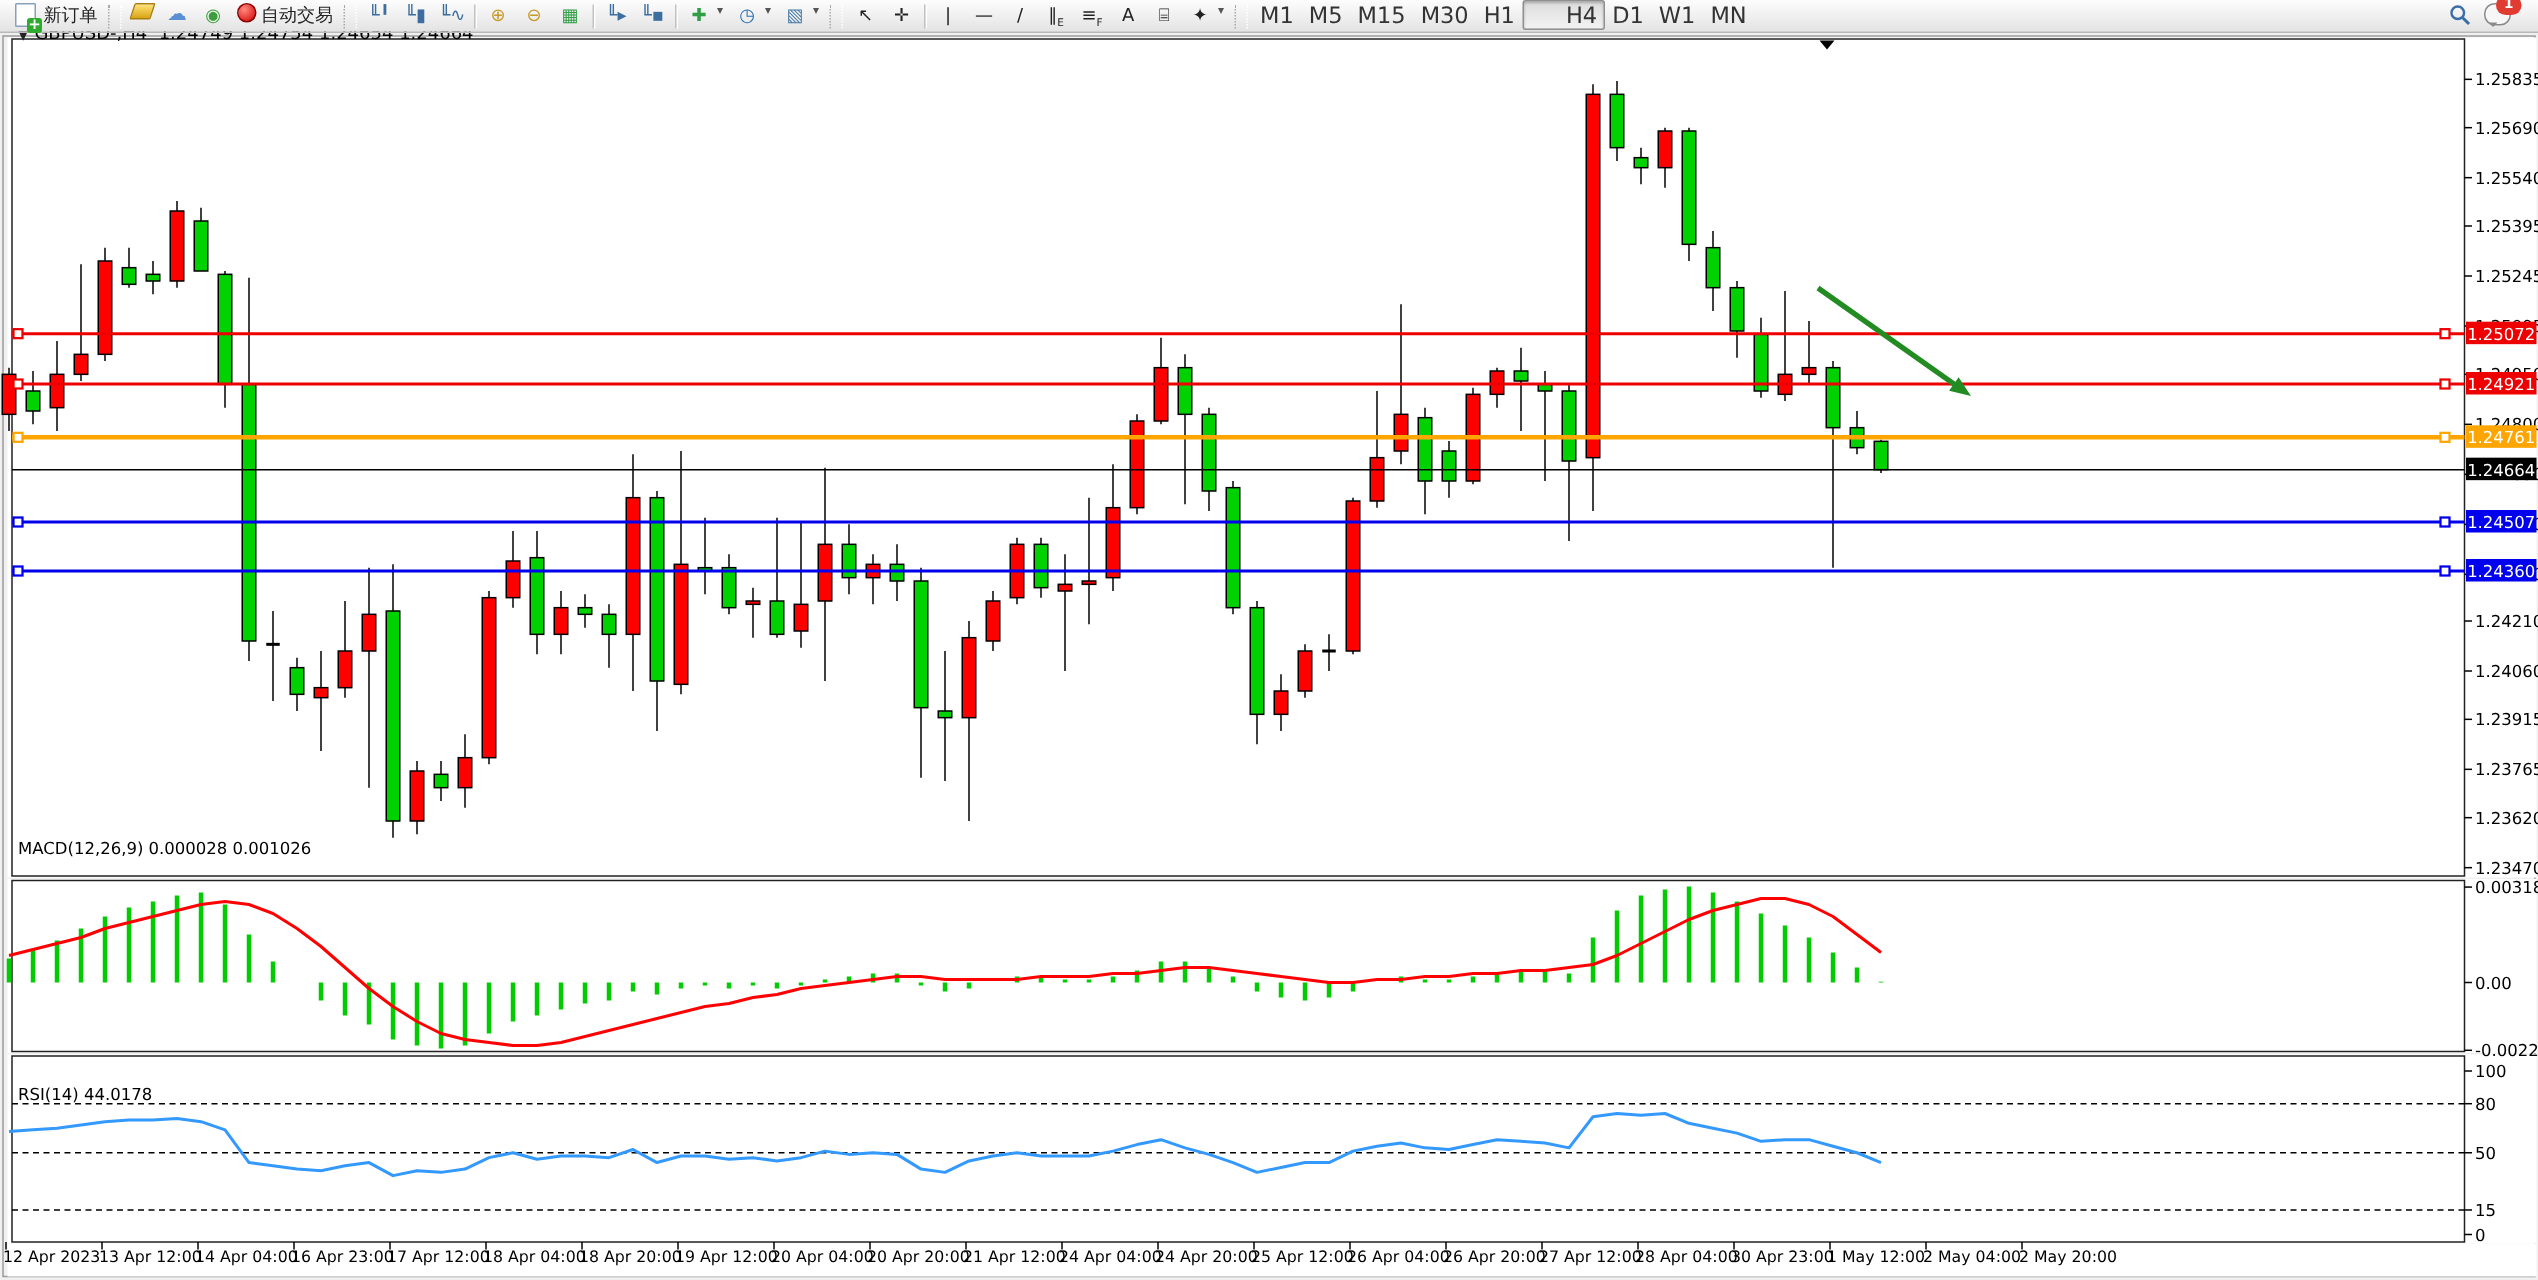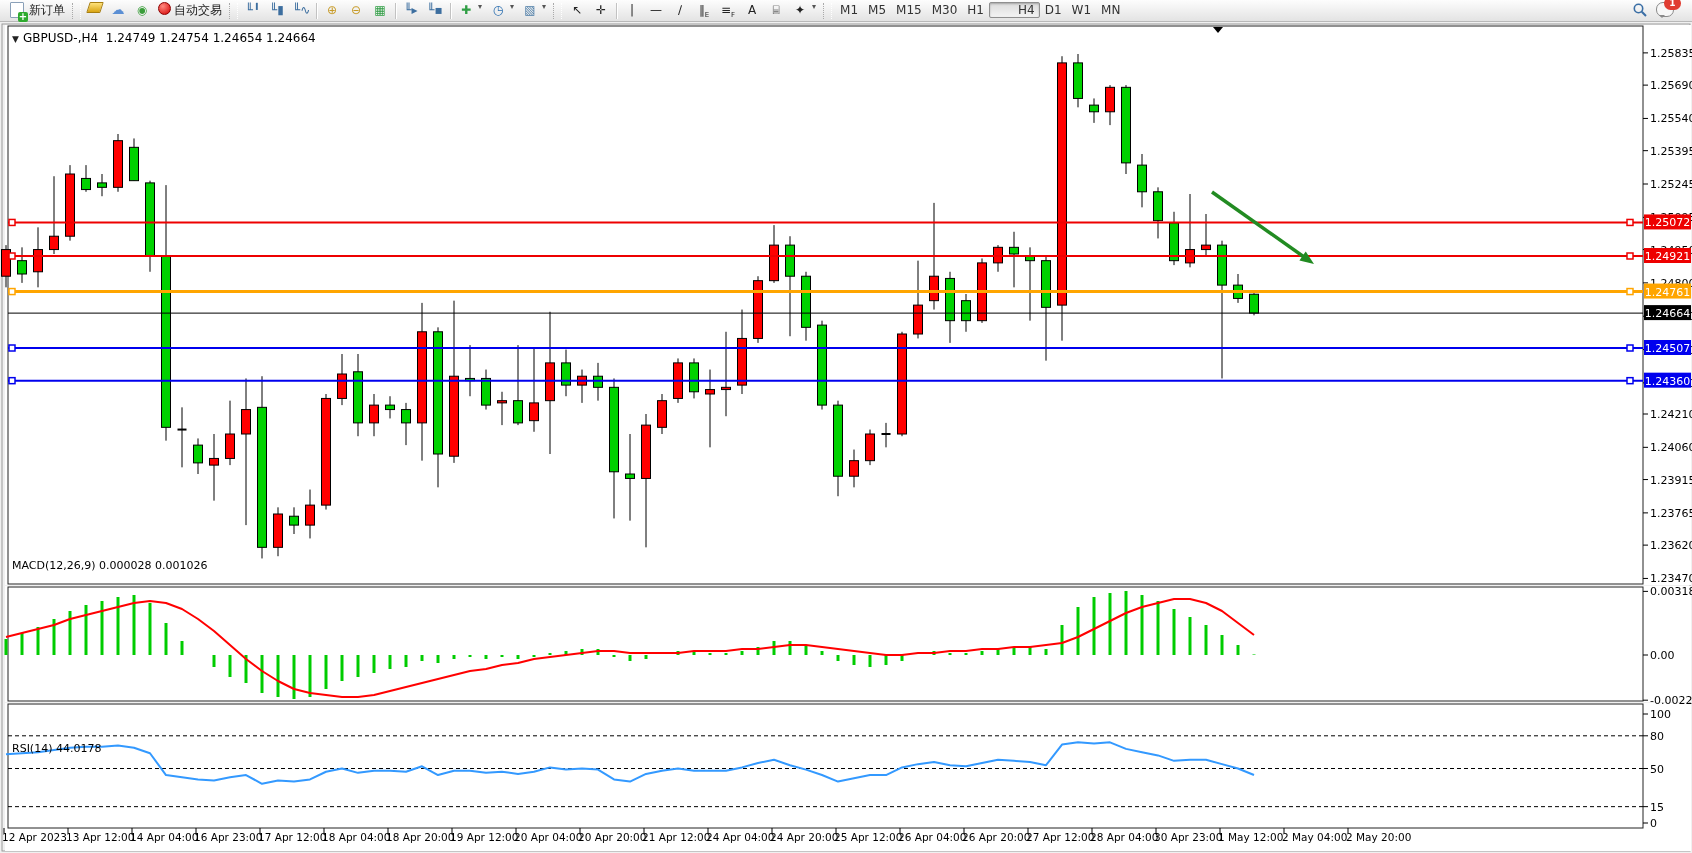--- a/index.html
+++ b/index.html
@@ -12,32 +12,32 @@
   .grip{width:7px;height:16px;margin:0 3px;border-left:1px dotted #a9a9a9;border-right:1px dotted #fff;}
   .sep{width:1px;height:16px;background:#c2c2c2;margin:0 3px;box-shadow:1px 0 0 #fff;}
   .ic{display:inline-block;width:16px;height:16px;line-height:16px;text-align:center;font-size:12px;}
   .doc{position:relative;width:12px;height:14px;background:#fff;border:1px solid #8aa0b8;border-radius:1px;margin:0 2px;}
   .doc::after{content:"+";position:absolute;right:-5px;bottom:-5px;width:10px;height:10px;line-height:9px;font-size:10px;font-weight:bold;color:#fff;background:#2eaa2e;border-radius:2px;text-align:center;}
   .redball{display:inline-block;width:11px;height:11px;border-radius:50%;background:radial-gradient(circle at 35% 30%,#ff8a80,#d40000);border:1px solid #8d0000;}
   .brush{display:inline-block;width:12px;height:9px;background:linear-gradient(#ffe27a,#d9a514);transform:skewX(-18deg);border:1px solid #a87f10;border-radius:1px;}
   .cloudic{color:#5b8fd4;font-size:13px;}
   .sigic{color:#3a9e3a;font-size:12px;}
   .cgl{color:#3c6e9f;}
-  .tf{height:18px;min-width:24px;padding:0 4px;border:1px solid transparent;border-radius:2px;text-align:center;line-height:17px;font-size:12px;color:#333;margin-top:48px;}
+  .tf{height:18px;min-width:24px;padding:0 4px;border:1px solid transparent;border-radius:2px;text-align:center;line-height:17px;font-size:15px;color:#333;margin-top:48px;}
   .tf.active{border:1px solid #8f8f8f;background:linear-gradient(#dcdcdc,#f3f3f3);box-shadow:inset 0 1px 2px rgba(0,0,0,.25);padding-left:28px;}
   .spacer{flex:1;}
   .bubble{position:relative;width:16px;height:13px;border:1.5px solid #8a8a8a;border-radius:7px;background:#f7f7f7;}
   .bubble::after{content:"";position:absolute;left:2px;bottom:-5px;border:3px solid transparent;border-top-color:#8a8a8a;}
   .badge{position:absolute;top:-6px;right:-8px;min-width:13px;height:13px;border-radius:7px;background:#e03c31;color:#fff;font-size:9px;line-height:13px;text-align:center;padding:0 2px;font-weight:bold;}
   .dd{font-size:8px;color:#555;margin-left:1px;}
   
   .overlay{position:absolute;z-index:3;color:#000;pointer-events:none;white-space:nowrap;}
-  #main-title{left:12px;top:31px;font-size:12px;}
+  #main-title{left:12px;top:15px;font-size:12px;}
   #macd-title{left:12px;top:559px;font-size:11px;}
-  #rsi-title{left:12px;top:742px;font-size:11px;}
+  #rsi-title{left:12px;top:723px;font-size:11px;}
   #main-title .tri{font-size:9px;color:#222;margin-right:4px;}
   svg{position:absolute;left:0;top:0;z-index:1;}
   svg text{font-family:"DejaVu Sans","Liberation Sans",sans-serif;}
 </style>
 </head>
 <body>
 
 <div id="app">
 
   <div id="toolbar">

